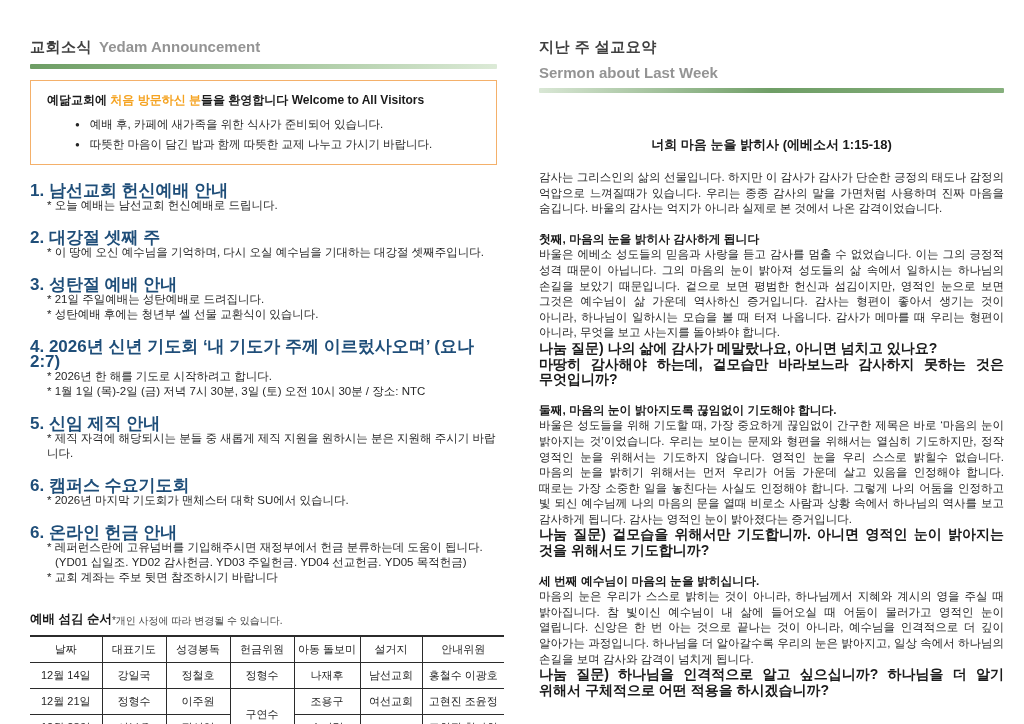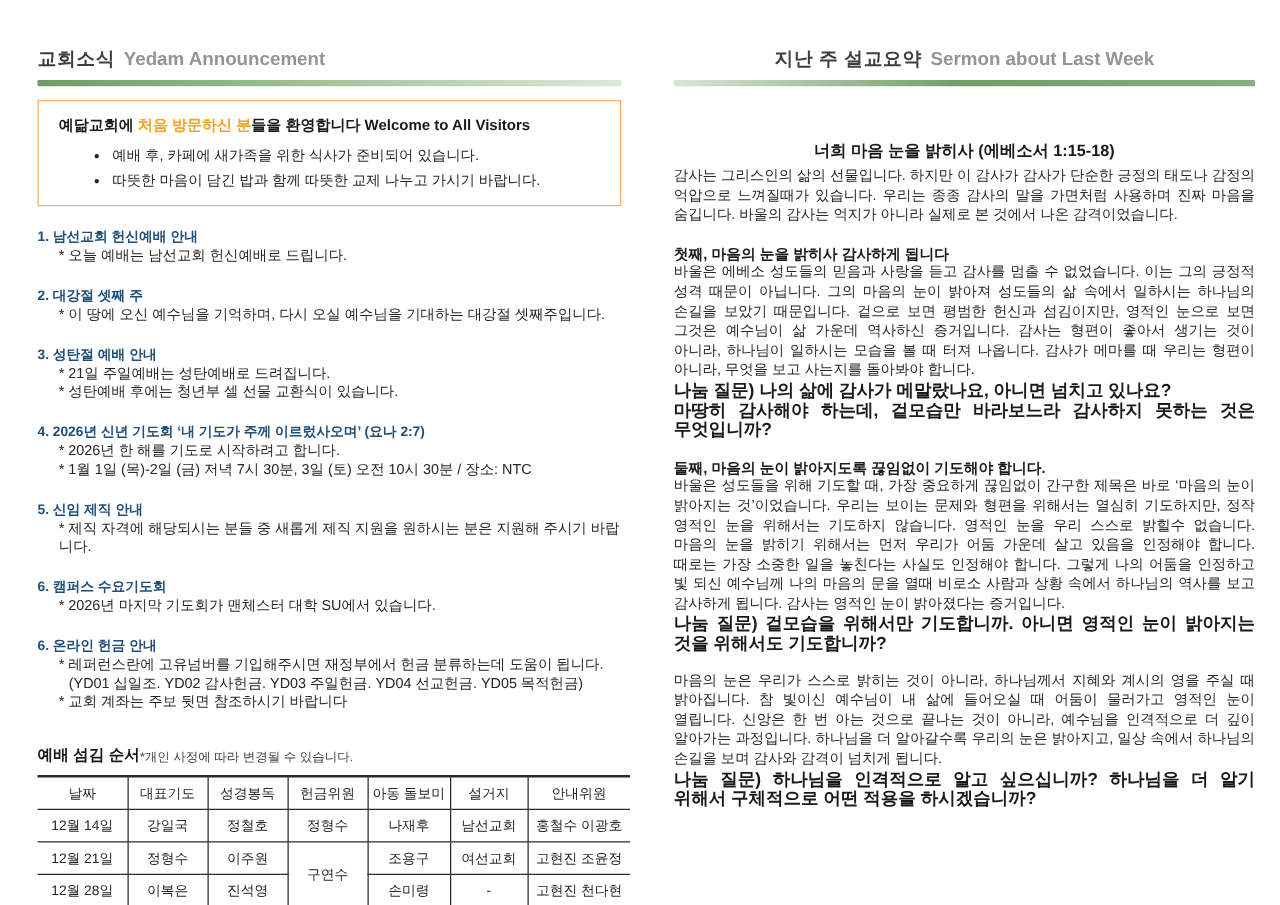--- a/index.html
+++ b/index.html
@@ -14,21 +14,21 @@
     width: 1024px; height: 724px;
     padding: 38px 20px 0 30px;
     display: flex;
     gap: 42px;
   }
   .col-left  { width: 467px; flex: 0 0 467px; }
   .col-right { width: 465px; flex: 0 0 465px; }
 
   
   .sec-header { display: flex; align-items: baseline; gap: 7px; }
-  .sec-header.right { justify-content: center; }
+  .sec-header.right { justify-content: center; flex-direction: column; }
   .sec-header .ko { font-size: 15px; font-weight: bold; color: #3f3f3f; letter-spacing: .5px;}
   .sec-header .en { font-size: 15px; font-weight: bold; color: #949494; }
   .green-bar { height: 5px; margin-top: 7px; border-radius: 1px; }
   .green-bar.left-grad  { background: linear-gradient(90deg, #6d9d64 0%, #9cc193 45%, #dcead7 100%); }
   .green-bar.right-grad { background: linear-gradient(90deg, #d9e7d5 0%, #6f9e66 50%, #86b07d 100%); }
 
   
   .welcome-box {
     margin-top: 11px;
     border: 1.5px solid #f4b06a;
@@ -36,21 +36,21 @@
   }
   .welcome-title { font-size: 12px; font-weight: bold; color: #1a1a1a; }
   .welcome-title .hl { color: #f5a321; }
   .welcome-bullets { margin-top: 8px; }
   .wb-row { display: flex; gap: 10px; padding-left: 28px; margin-top: 5px; font-size: 11.5px; }
   .wb-dot { font-size: 8px; line-height: 15px; }
 
   
   .announcements { margin-top: 18px; }
   .ann-item { margin-bottom: 17px; }
-  .ann-title { font-size: 11px; font-weight: bold; color: #1f4e79; line-height: 15px; }
+  .ann-title { font-size: 17px; font-weight: bold; color: #1f4e79; line-height: 15px; }
   .ann-line  { font-size: 11.5px; line-height: 15px; padding-left: 17px; color: #262626; }
   .ann-line.indent2 { padding-left: 25px; }
 
   
   .schedule { margin-top: 26px; }
   .sched-top { display: flex; justify-content: flex-start; align-items: flex-end; }
   .sched-title { font-size: 12.5px; font-weight: bold; color: #1a1a1a; }
   .sched-note  { font-size: 10px; color: #404040; }
   table.sched {
     margin-top: 7px;
@@ -73,21 +73,21 @@
   table.sched tr:first-child th { border-top: none; }
   table.sched tr:last-child td { border-bottom: none; }
   .cw0{width:72px}.cw1{width:64px}.cw2{width:64px}.cw3{width:64px}.cw4{width:66px}.cw5{width:62px}.cw6{width:82px}
 
   
   .sermon-title {
     margin-top: 43px;
     text-align: center;
     font-size: 13px; font-weight: bold; color: #1a1a1a;
   }
-  .sermon-body { margin-top: 4px; }
+  .sermon-body { margin-top: 16px; }
   .para {
     font-size: 11.5px; line-height: 15.6px;
     text-align: justify; word-break: keep-all;
     color: #262626;
   }
   .sermon-section { margin-top: 15px; }
   .s-head { font-size: 11.8px; font-weight: bold; line-height: 15.6px; color: #1a1a1a; }
   .s-q { font-size: 14px; font-weight: bold; line-height: 15.6px; text-align: justify; word-break: keep-all; color: #1a1a1a; }
 </style>
 </head>
@@ -231,19 +231,20 @@
         <div class="s-q">마땅히 감사해야 하는데, 겉모습만 바라보느라 감사하지 못하는 것은 무엇입니까?</div>
       </div>
 
       <div class="sermon-section">
         <div class="s-head">둘째, 마음의 눈이 밝아지도록 끊임없이 기도해야 합니다.</div>
         <div class="para">바울은 성도들을 위해 기도할 때, 가장 중요하게 끊임없이 간구한 제목은 바로 ‘마음의 눈이 밝아지는 것’이었습니다. 우리는 보이는 문제와 형편을 위해서는 열심히 기도하지만, 정작 영적인 눈을 위해서는 기도하지 않습니다. 영적인 눈을 우리 스스로 밝힐수 없습니다. 마음의 눈을 밝히기 위해서는 먼저 우리가 어둠 가운데 살고 있음을 인정해야 합니다. 때로는 가장 소중한 일을 놓친다는 사실도 인정해야 합니다. 그렇게 나의 어둠을 인정하고 빛 되신 예수님께 나의 마음의 문을 열때 비로소 사람과 상황 속에서 하나님의 역사를 보고 감사하게 됩니다. 감사는 영적인 눈이 밝아졌다는 증거입니다.</div>
         <div class="s-q">나눔 질문) 겉모습을 위해서만 기도합니까. 아니면 영적인 눈이 밝아지는 것을 위해서도 기도합니까?</div>
       </div>
 
       <div class="sermon-section">
+        <div class="s-head">세 번째 예수님이 마음의 눈을 밝히십니다.</div>
         <div class="para">마음의 눈은 우리가 스스로 밝히는 것이 아니라, 하나님께서 지혜와 계시의 영을 주실 때 밝아집니다. 참 빛이신 예수님이 내 삶에 들어오실 때 어둠이 물러가고 영적인 눈이 열립니다. 신앙은 한 번 아는 것으로 끝나는 것이 아니라, 예수님을 인격적으로 더 깊이 알아가는 과정입니다. 하나님을 더 알아갈수록 우리의 눈은 밝아지고, 일상 속에서 하나님의 손길을 보며 감사와 감격이 넘치게 됩니다.</div>
         <div class="s-q">나눔 질문) 하나님을 인격적으로 알고 싶으십니까? 하나님을 더 알기 위해서 구체적으로 어떤 적용을 하시겠습니까?</div>
       </div>
     </div>
 
   </div>
 </div>
 
 </body></html>

